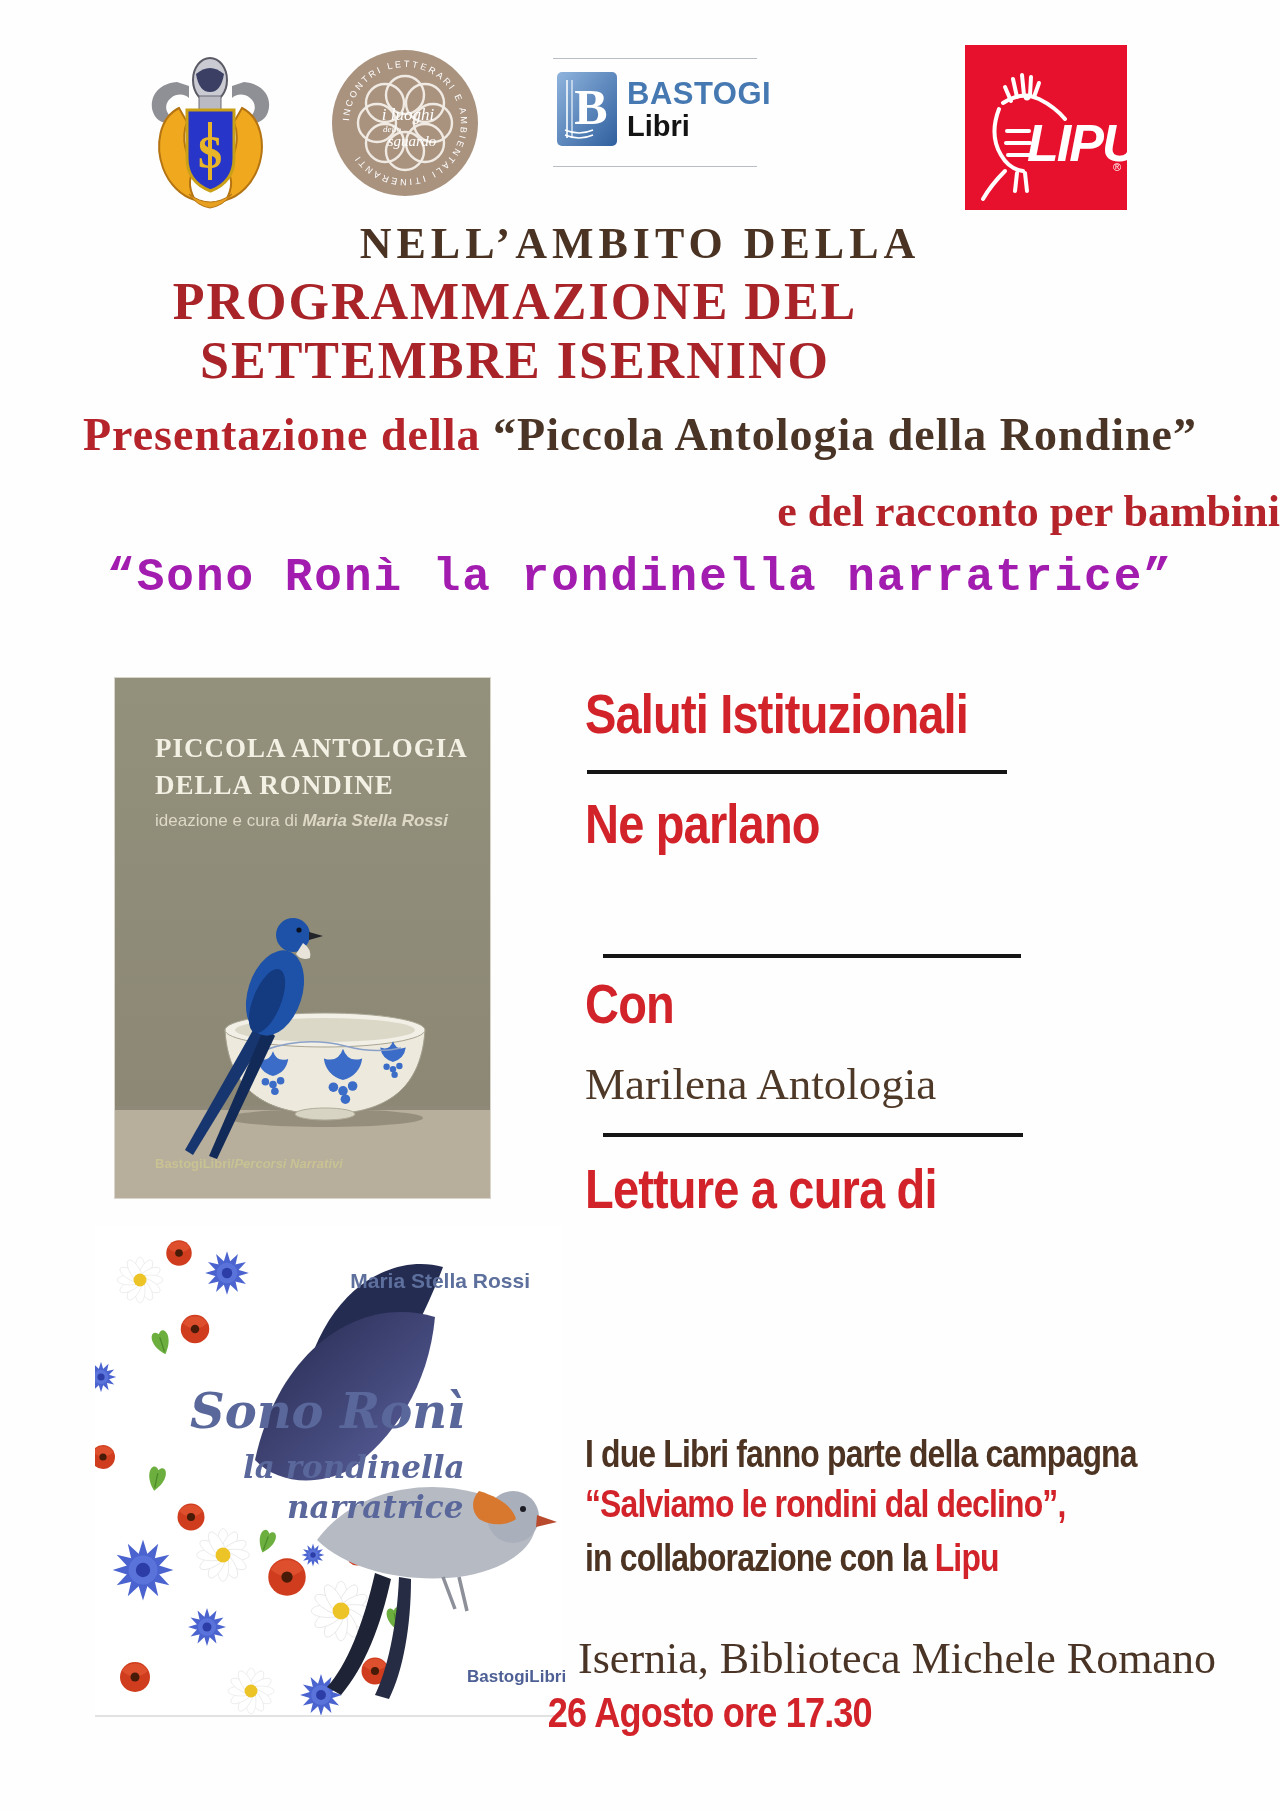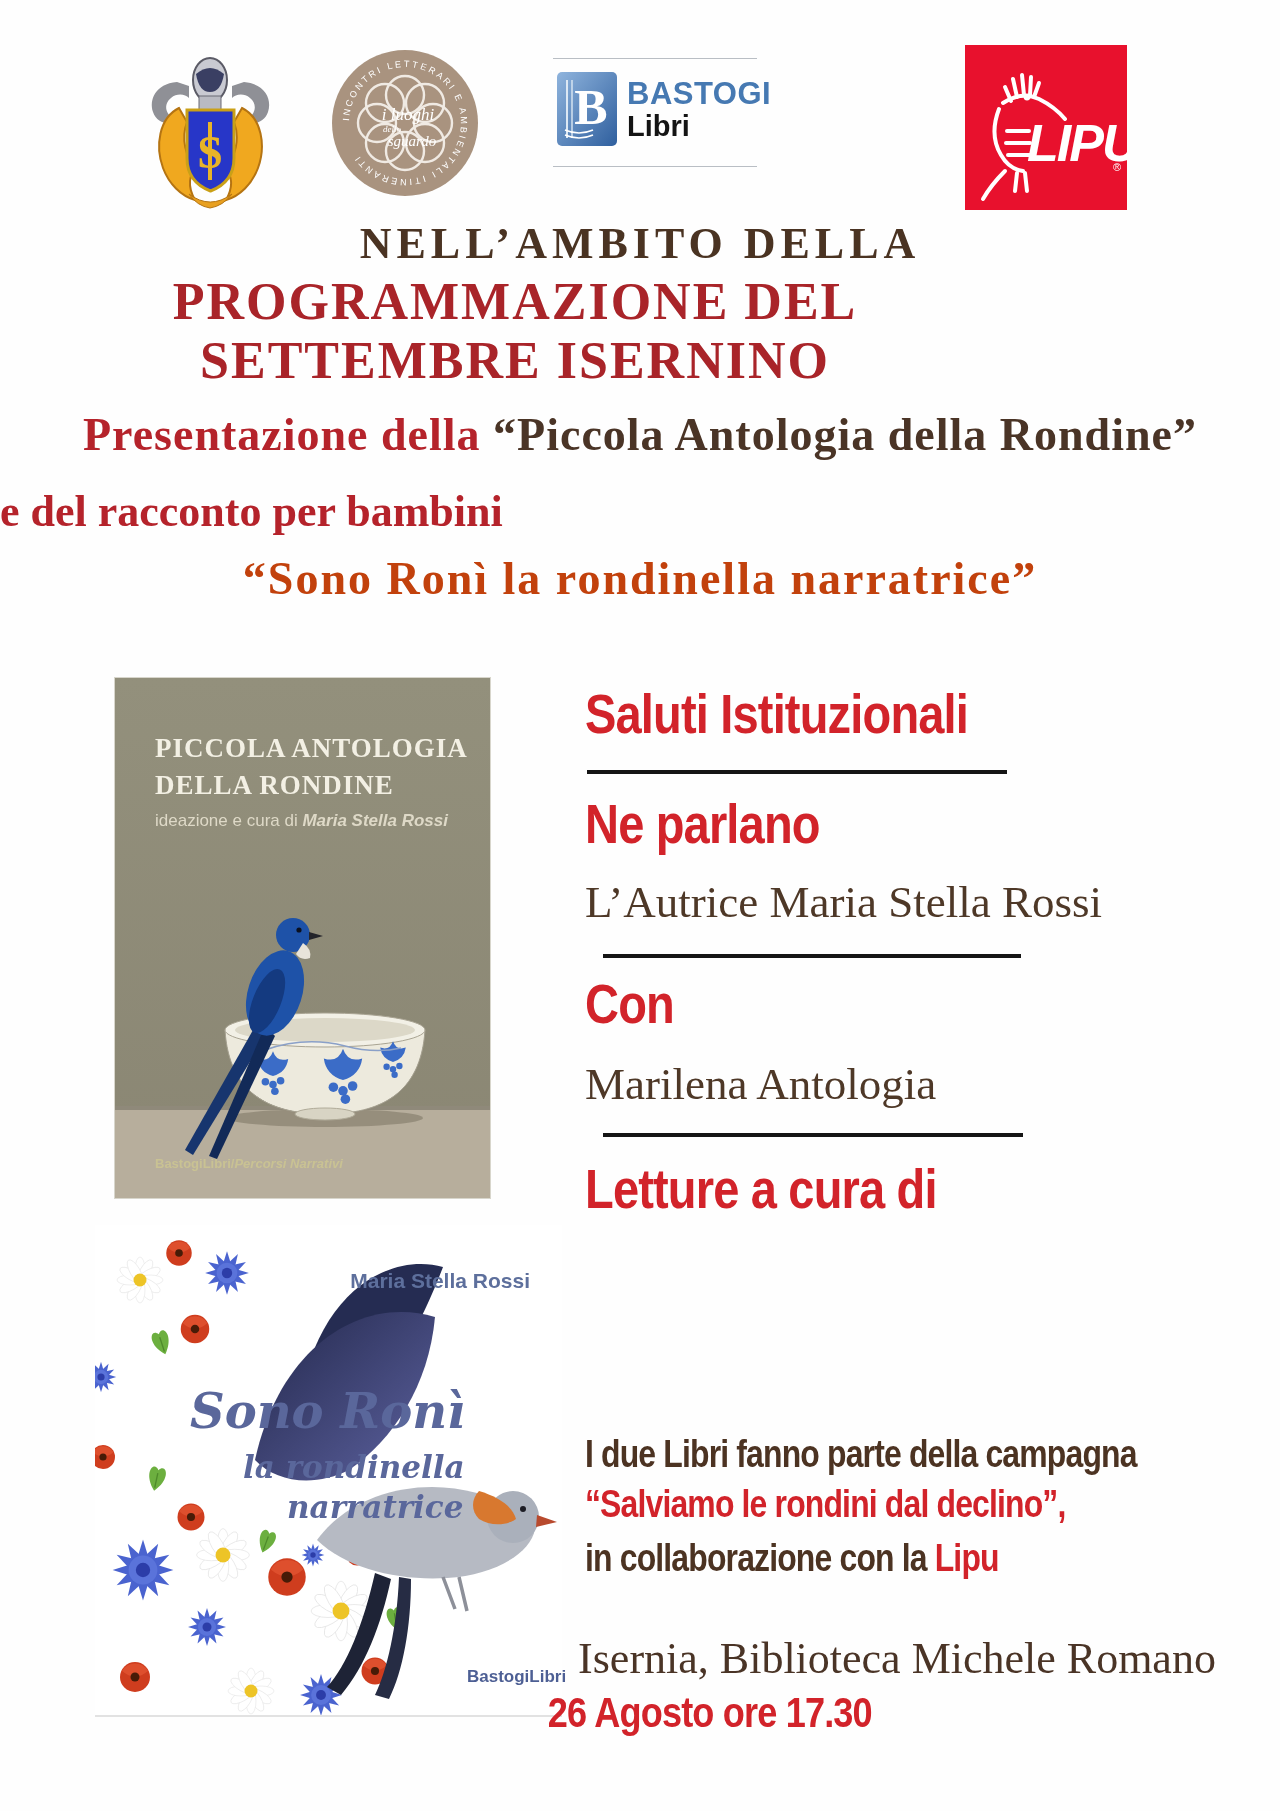--- a/index.html
+++ b/index.html
@@ -8,22 +8,22 @@
   .abs{position:absolute;}
 
   
   .kicker{left:0;top:218px;width:1280px;text-align:center;color:#4a3322;
           font-size:44px;font-weight:bold;letter-spacing:5px;}
   .program-title{left:0;top:272px;width:1030px;text-align:center;color:#a92429;
           font-size:52px;font-weight:bold;letter-spacing:2px;}
   .present-line{left:0;top:408px;width:1280px;text-align:center;font-size:46px;font-weight:bold;letter-spacing:1px;}
   .present-line .red{color:#b5232b;}
   .present-line .brown{color:#4a3426;}
-  .sub-red{left:0;top:486px;width:1280px;text-align:left;color:#b5232b;font-size:44px;font-weight:bold;}
-  .sub-brown{left:0;top:552px;width:1280px;text-align:center;color:#c2410c;font-size:46px;font-weight:bold;letter-spacing:2px;}
+  .sub-red{left:0;top:486px;width:1280px;text-align:right;color:#b5232b;font-size:44px;font-weight:bold;}
+  .sub-brown{left:0;top:552px;width:1280px;text-align:center;color:#a21caf;font-size:46px;font-weight:bold;letter-spacing:2px;font-family:Liberation Mono, monospace;}
 
   
   .cond{font-family:"Liberation Sans",sans-serif;font-weight:bold;letter-spacing:-1px;
         display:inline-block;transform:scaleX(.84);transform-origin:left center;white-space:nowrap;}
   .cond.center{transform-origin:center center;}
 
   
   .rcol{left:585px;top:678px;width:660px;height:960px;}
   .rhead{position:absolute;color:#d2232a;font-size:56px;line-height:56px;}
   .rname{position:absolute;color:#4e3827;font-size:45px;line-height:48px;font-family:"Liberation Serif",serif;}
@@ -320,21 +320,20 @@
     <div class="c2-pub">BastogiLibri</div>
   </div>
 
   <div class="abs rcol">
     <div class="rhead" style="top:8px;left:0;">
       <span class="cond">Saluti Istituzionali</span></div>
     <div class="rule" style="top:92px;left:2px;width:420px;"></div>
 
     <div class="rhead" style="top:118px;left:0;">
       <span class="cond">Ne parlano</span></div>
-    <div class="rname" style="top:200px;left:0;">L’Autrice Maria Stella Rossi</div>
     <div class="rule" style="top:276px;left:18px;width:418px;"></div>
 
     <div class="rhead" style="top:298px;left:0;">
       <span class="cond">Con</span></div>
     <div class="rname" style="top:382px;left:0;">Marilena Antologia</div>
     <div class="rule" style="top:455px;left:18px;width:420px;"></div>
 
     <div class="rhead" style="top:483px;left:0;">
       <span class="cond">Letture a cura di</span></div>
 

